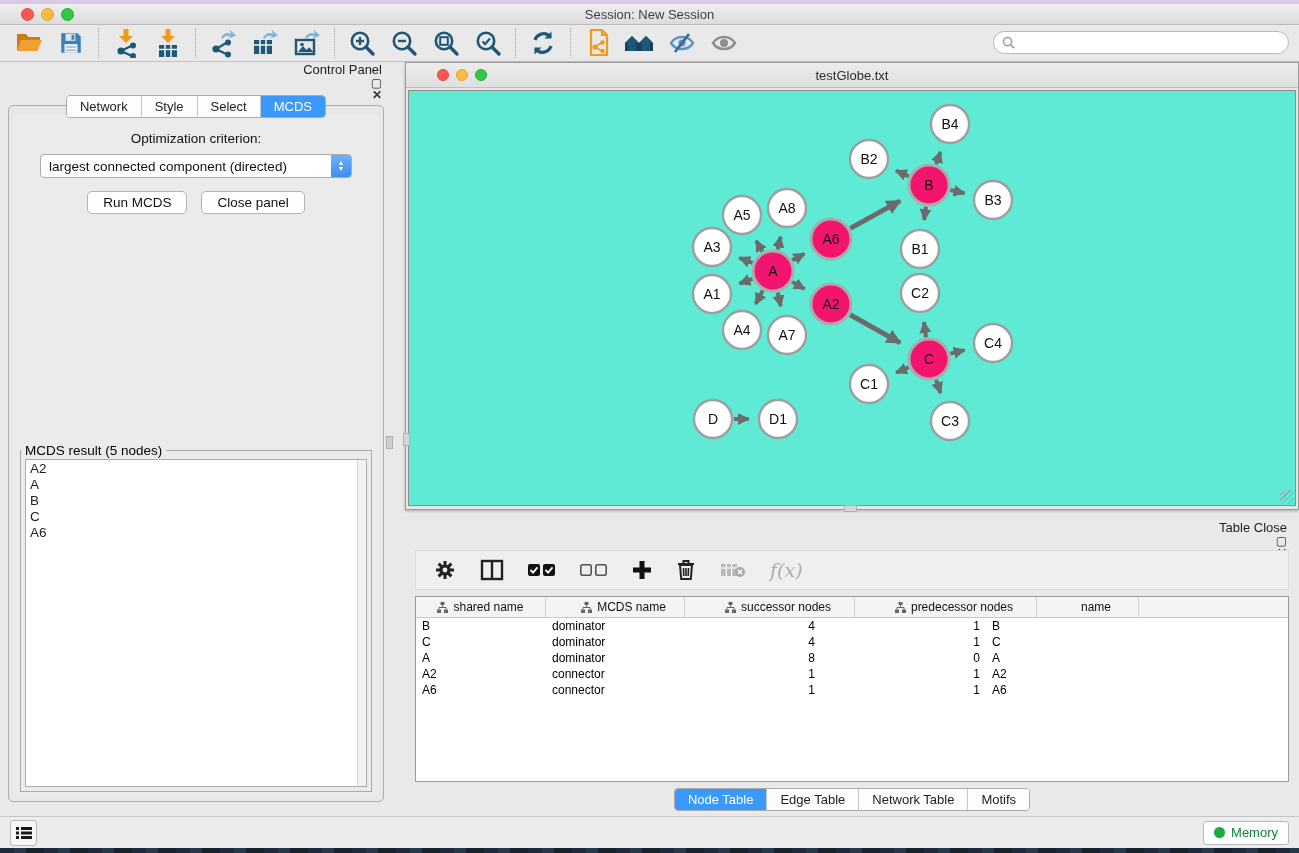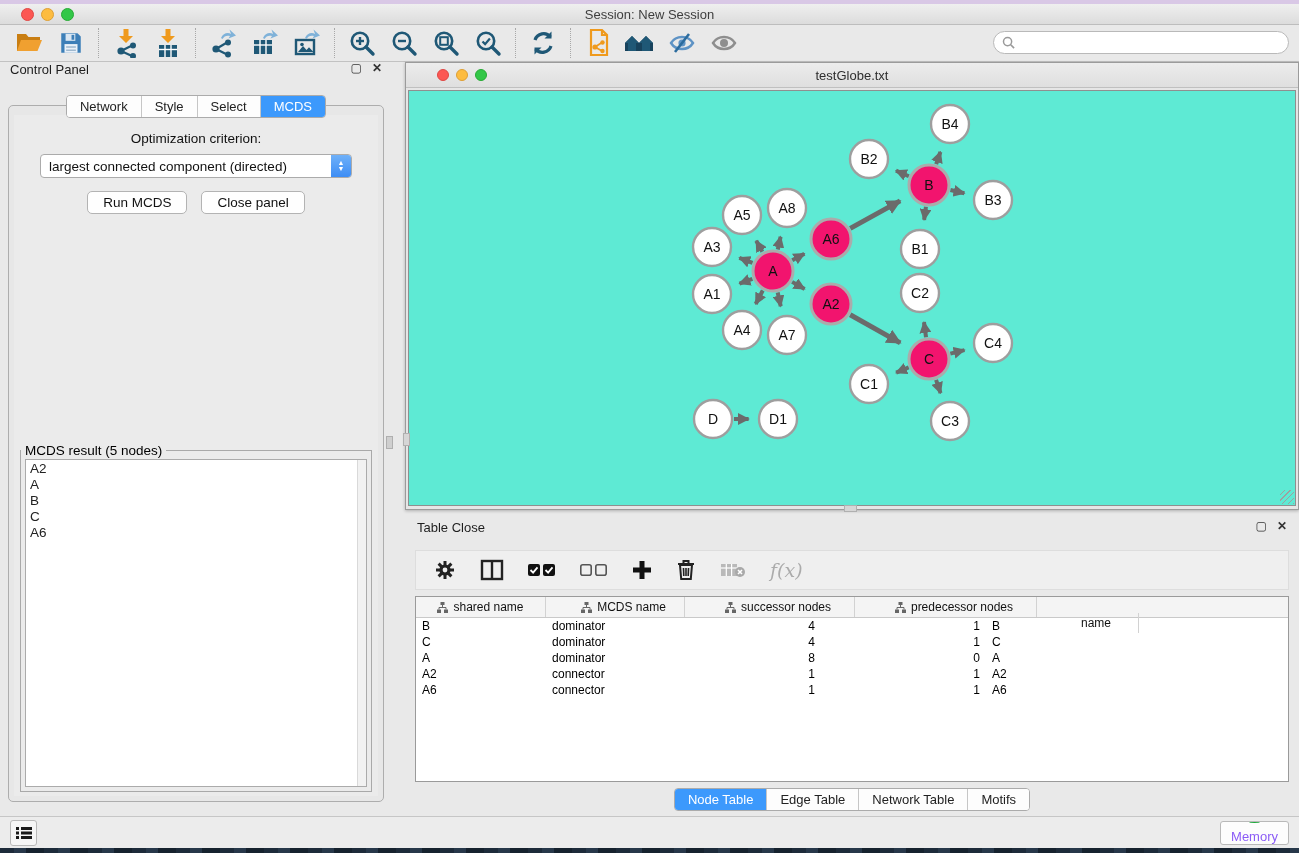--- a/index.html
+++ b/index.html
@@ -31,21 +31,21 @@
   .tbtn { width:42px; height:32px; display:flex; align-items:center; justify-content:center; cursor:default; }
   .tsep { width:1px; height:30px; border-left:1px dotted #A8A8A8; margin:0 6px; }
   .searchbox {
     position:absolute; right:10px; top:6px; width:296px; height:23px;
     background:#fff; border:1px solid #B9B9B9; border-radius:12px;
     display:flex; align-items:center; padding:0 8px; gap:5px;
   }
   .searchbox input { border:none; outline:none; flex:1; font-size:12px; background:transparent; font-family:"Liberation Sans",sans-serif; }
   
   .control-panel { position:absolute; left:0; top:62px; width:392px; height:754px; background:#E9E9E9; }
-  .panel-head { height:28px; display:flex; align-items:flex-start; padding:0 10px; }
+  .panel-head { height:28px; display:flex; align-items:flex-end; padding:0 10px;flex-direction:column; }
   .panel-head .ptitle { flex:1; font-size:13px; color:#1E1E1E; }
   .winbtn { font-size:12px; color:#333; margin-left:10px; cursor:default; line-height:1; }
   .cp-tabs { position:absolute; left:0; right:0; top:33px; display:flex; justify-content:center; z-index:3; }
   .seg { display:flex; border:1px solid #ABABAB; border-radius:4px; overflow:hidden; background:#fff; }
   .seg .tab {
     padding:3px 13px; font-size:13px; color:#222; background:#FDFDFD;
     border-right:1px solid #C6C6C6; cursor:default; line-height:15px;
   }
   .seg .tab:last-child { border-right:none; }
   .seg .tab.active { background:#3C99FC; color:#fff; }
@@ -122,21 +122,21 @@
   .tp-tabs { position:absolute; left:0; right:0; bottom:5px; display:flex; justify-content:center; }
   
   .statusbar {
     position:absolute; left:0; right:0; top:816px; height:32px; background:#ECECEC;
     border-top:1px solid #C6C6C6; display:flex; align-items:center; padding:0 10px;
   }
   .sq-btn { width:27px; height:26px; background:#F6F6F6; border:1px solid #B9B9B9; border-radius:3px;
     display:flex; align-items:center; justify-content:center; }
   .memory-btn {
     margin-left:auto; height:24px; background:#FDFDFD; border:1px solid #B9B9B9; border-radius:3px;
-    display:flex; align-items:center; gap:6px; padding:0 10px; font-size:13px; color:#8b5cf6;flex-direction:column;
+    display:flex; align-items:center; gap:6px; padding:0 10px; font-size:13px; color:#15803d;
   }
   .memdot { width:11px; height:11px; border-radius:50%; background:#1FA83C; }
   .desktop-strip { position:absolute; left:0; right:0; bottom:0; height:5px;
     background:repeating-linear-gradient(90deg,#1D2B3A 0 14px,#27384A 14px 26px,#16222E 26px 44px); }
   svg { display:block; }
 </style>
 </head>
 <body>
 
 <div id="app">
@@ -582,21 +582,21 @@
           </div>
           <div class="th" style="width: 165px;">
             <svg width="11" height="11" viewBox="0 0 11 11">
               <rect x="3.5" y="0" width="4" height="3" fill="#666"></rect>
               <rect x="0" y="7.5" width="4" height="3.5" fill="#666"></rect>
               <rect x="7" y="7.5" width="4" height="3.5" fill="#666"></rect>
               <path d="M5.5 3v2.5M2 7.5V5.5h7v2" stroke="#666" fill="none"></path>
             </svg>
             <span>predecessor nodes</span>
           </div>
-          <div class="th" style="width: 85px; margin-top: 16px;">
+          <div class="th" style="width: 85px;">
             <span>name</span>
           </div>
         </div>
       <div id="table-body">
           <div class="trow">
             <div class="td" style="width: 130px; text-align: left;">B</div>
             <div class="td" style="width: 122px; text-align: left;">dominator</div>
             <div class="td num" style="width: 153px; text-align: right;">4</div>
             <div class="td num" style="width: 165px; text-align: right;">1</div>
             <div class="td" style="width: 85px; text-align: left;">B</div>

